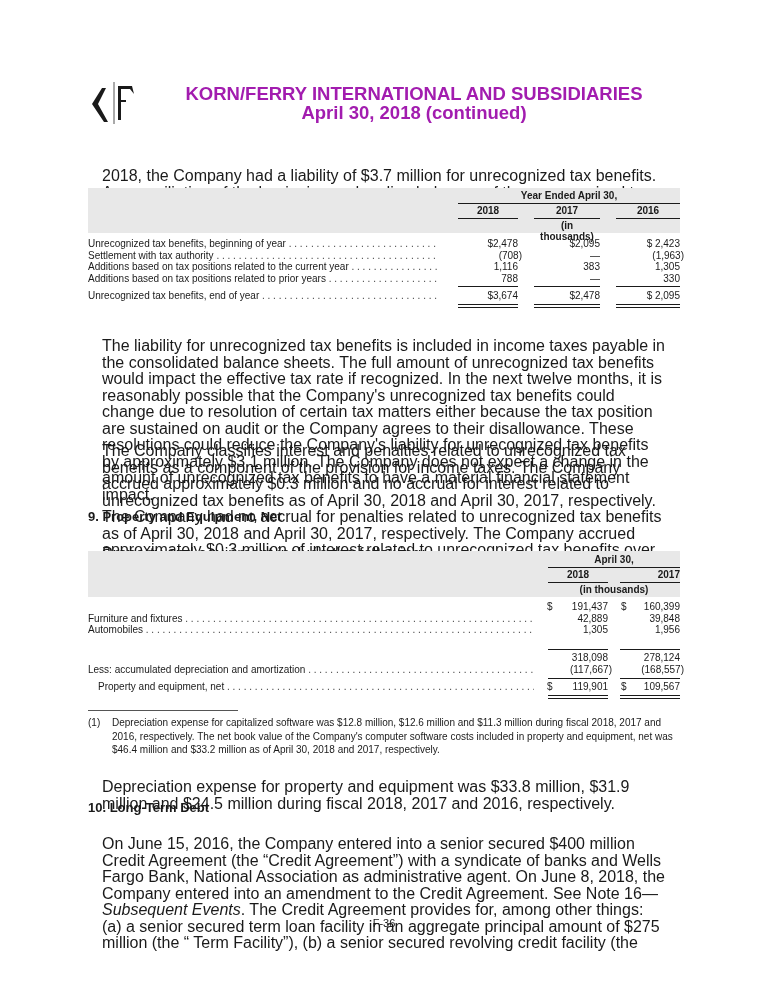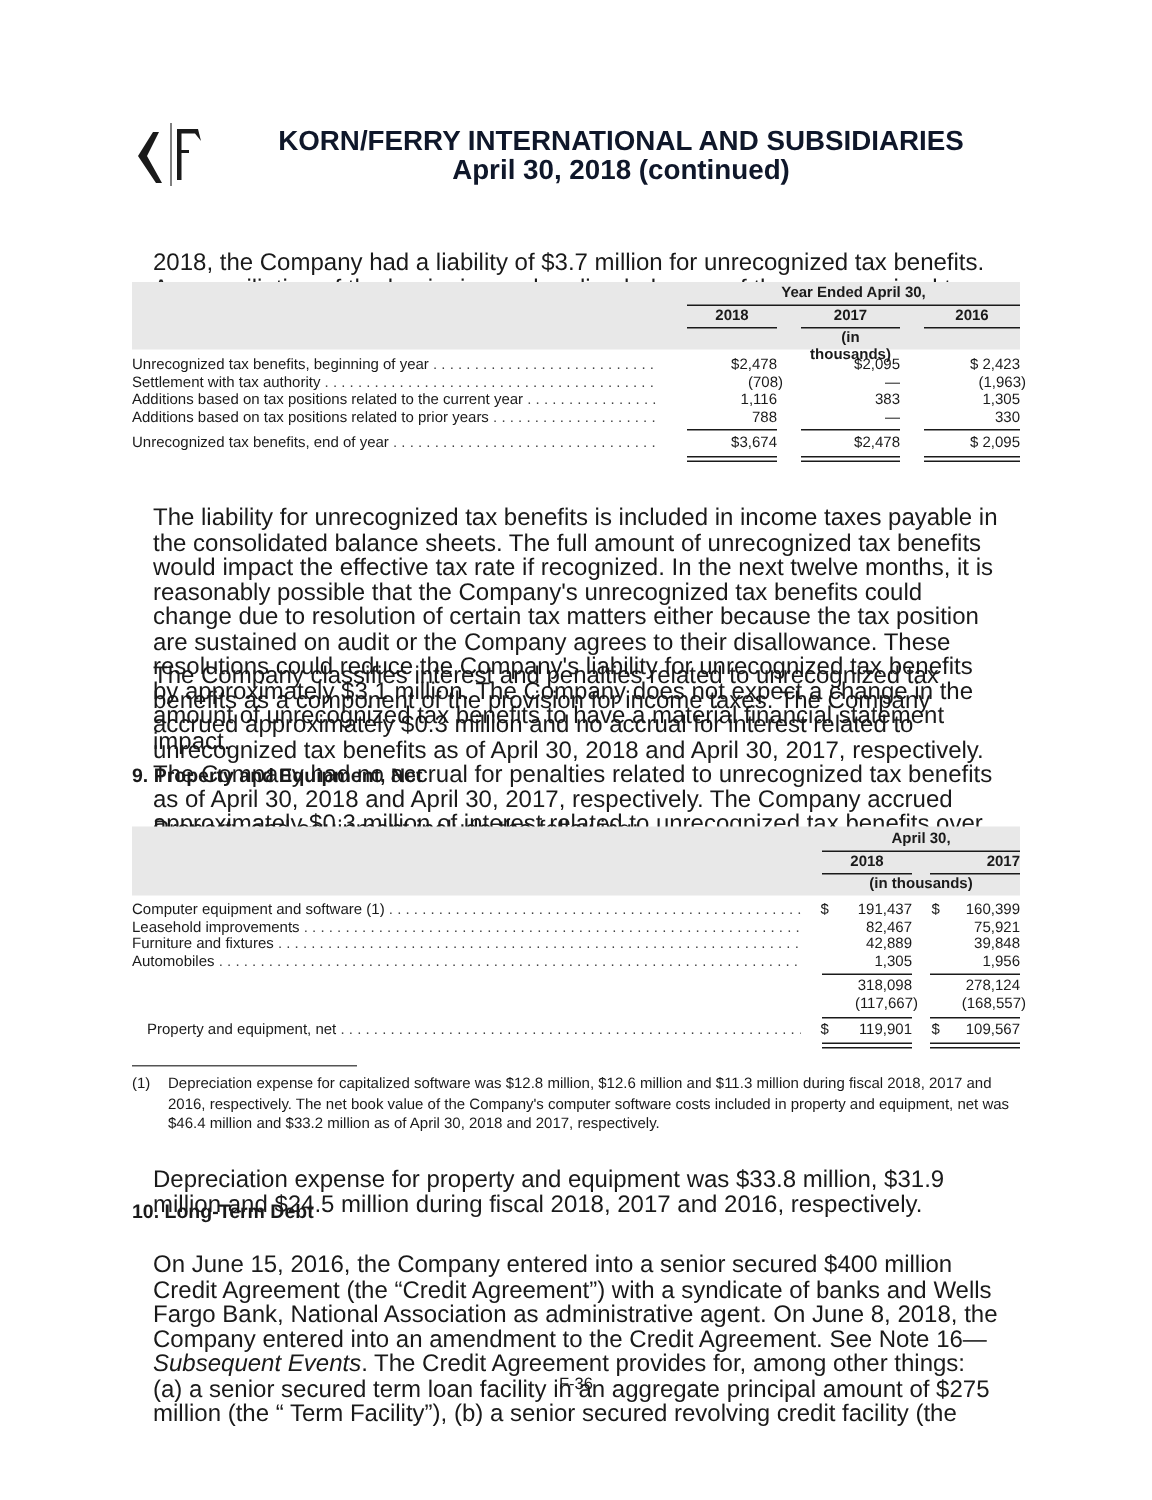--- a/index.html
+++ b/index.html
@@ -2,21 +2,21 @@
 <html><head>
 <meta charset="utf-8">
 <style>
   html, body { margin: 0; padding: 0; background: #ffffff; }
   body { width: 768px; height: 1000px; position: relative; overflow: hidden;
          font-family: "Liberation Sans", sans-serif; color: #1a1a1a; }
   .page { position: absolute; left: 88px; top: 0; width: 592px; }
 
   .logo { position: absolute; left: 90px; top: 80px; width: 50px; height: 46px; }
   .header { position: absolute; left: 0; width: 768px; top: 84px; text-align: center;
-            color: #0f172a; font-weight: bold; font-size: 18.5px; line-height: 19px; }
+            color: #a21caf; font-weight: bold; font-size: 18.5px; line-height: 19px; }
   .header div { margin-left: 60px; }
 
   p { margin: 14px; font-size: 16px; line-height: 16.5px; }
 
   .t-gray { background: #e8e8e8; }
 
   .tbl { position: absolute; left: 88px; width: 592px; font-size: 10px; }
   .row { position: relative; height: 11.5px; line-height: 11.5px; white-space: nowrap; }
   .row .lbl { position: absolute; left: 0; overflow: hidden; }
   .dots::after { content: " . . . . . . . . . . . . . . . . . . . . . . . . . . . . . . . . . . . . . . . . . . . . . . . . . . . . . . . . . . . . . . . . . . . . . . . . . . . . . . . . . . . . . . . . . . . ."; color:#444; }
@@ -118,49 +118,44 @@
   <div class="hdr" style="left:460px;width:132px;top:3px;">April 30,</div>
   <div class="line" style="left:460px;width:132px;top:16px;"></div>
   <div class="hdr" style="left:460px;width:60px;top:18px;">2018</div>
   <div class="hdr" style="left:532px;width:60px;top:18px;text-align:right;">2017</div>
   <div class="line" style="left:460px;width:60px;top:31px;"></div>
   <div class="line" style="left:532px;width:60px;top:31px;"></div>
   <div class="hdr" style="left:460px;width:132px;top:33px;">(in thousands)</div>
 
   <div style="position:absolute;left:0;top:50px;width:592px;">
     <div class="row">
-      <span class="lbl dots" style="width:446px;">Computer equipment and software (1)</span>
       <span class="num" style="left:459px;">$</span>
       <span class="num" style="right:72px;">191,437</span>
       <span class="num" style="left:533px;">$</span>
       <span class="num" style="right:0;">160,399</span>
-    </div>
-    <div class="row">
-      <span class="lbl dots" style="width:446px;">Leasehold improvements</span>
-      <span class="num" style="right:72px;">82,467</span>
-      <span class="num" style="right:0;">75,921</span>
     </div>
     <div class="row">
       <span class="lbl dots" style="width:446px;">Furniture and fixtures</span>
       <span class="num" style="right:72px;">42,889</span>
       <span class="num" style="right:0;">39,848</span>
     </div>
     <div class="row">
       <span class="lbl dots" style="width:446px;">Automobiles</span>
       <span class="num" style="right:72px;">1,305</span>
       <span class="num" style="right:0;">1,956</span>
     </div>
   </div>
   <div class="line" style="left:460px;width:60px;top:98px;"></div>
   <div class="line" style="left:532px;width:60px;top:98px;"></div>
   <div class="row" style="position:absolute;top:101px;left:0;width:592px;">
     <span class="num" style="right:72px;">318,098</span>
     <span class="num" style="right:0;">278,124</span>
   </div>
   <div class="row" style="position:absolute;top:113px;left:0;width:592px;">
+    <span class="lbl dots" style="width:446px;">Less: accumulated depreciation and amortization</span>
     <span class="num" style="right:68px;">(117,667)</span>
     <span class="num" style="right:-4px;">(168,557)</span>
   </div>
   <div class="line" style="left:460px;width:60px;top:127px;"></div>
   <div class="line" style="left:532px;width:60px;top:127px;"></div>
   <div class="row" style="position:absolute;top:130px;left:0;width:592px;">
     <span class="lbl dots" style="left:10px;width:436px;">Property and equipment, net</span>
     <span class="num" style="left:459px;">$</span>
     <span class="num" style="right:72px;">119,901</span>
     <span class="num" style="left:533px;">$</span>

